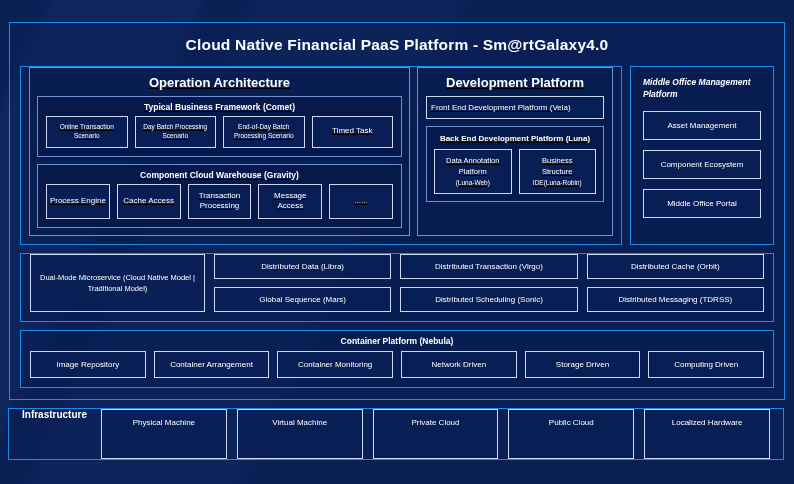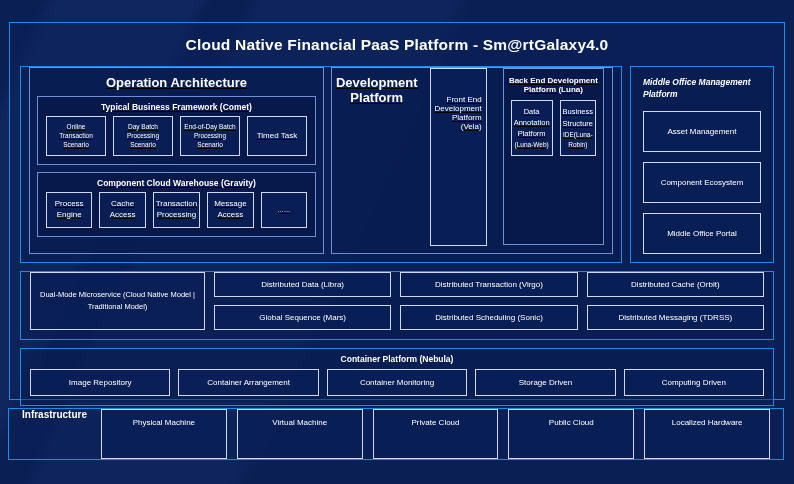--- a/index.html
+++ b/index.html
@@ -101,21 +101,21 @@
     flex-direction: column;
   }
   .lowcode-inner {
     display: flex;
     gap: 7px;
     padding: 0 8px 8px 8px;
     flex: 1;
   }
 
   .op-arch { flex: 1 1 auto; display:flex; flex-direction:column; }
-  .dev-plat { flex: 0 0 196px; display:flex; flex-direction:row; }
+  .dev-plat { flex: 0 0 196px; display:flex; flex-direction:column; }
 
   .subpanel {
     border: 1px solid #6f8fd0;
     background: rgba(6,24,72,0.6);
     margin: 0 7px 7px 7px;
   }
   .subpanel:first-of-type { margin-top: 0; }
 
   .sub-title {
     text-align: center;
@@ -146,23 +146,23 @@
     min-height: 27px;
   }
   .chip.big { font-size: 8px; }
 
   
   .dev-box {
     border: 1px solid #cfd8ef;
     background: rgba(9,31,86,0.9);
     color: #ffffff;
     font-size: 8px;
-    text-align: right;
+    text-align: left;
     margin: 0 8px 7px 8px;
-    padding: 26px 4px;
+    padding: 6px 4px;
   }
   .dev-group {
     border: 1px solid #6f8fd0;
     background: rgba(6,24,72,0.6);
     margin: 0 8px 8px 8px;
     padding-bottom: 7px;
   }
   .dev-group-title {
     text-align: center;
     color: #ffffff;
@@ -212,21 +212,21 @@
     padding: 6px 12px 0 12px;
     flex: 1;
     justify-content: flex-start;
   }
   .mo-item {
     border: 1px solid #cfd8ef;
     background: rgba(9,31,86,0.9);
     color: #ffffff;
     font-size: 8px;
     text-align: center;
-    padding: 15px 4px;
+    padding: 9px 4px;
   }
 
   
   .dtb-wrap { padding: 8px 10px 0 10px; }
   .dtb-body {
     display: flex;
     gap: 9px;
     padding: 0 9px 9px 9px;
   }
   .dtb-left {
@@ -404,20 +404,21 @@
       </div>
     </div>
 
     <div class="cp-wrap">
       <div class="panel-cyan">
         <div class="panel-title">Container Platform (Nebula)</div>
         <div class="cp-row">
           <div class="cp-cell">Image Repository</div>
           <div class="cp-cell">Container Arrangement</div>
           <div class="cp-cell">Container Monitoring</div>
+          <div class="cp-cell">Network Driven</div>
           <div class="cp-cell">Storage Driven</div>
           <div class="cp-cell">Computing Driven</div>
         </div>
       </div>
     </div>
 
   </div>
 
   <div class="infra-frame">
     <div class="infra-label">Infrastructure</div>

